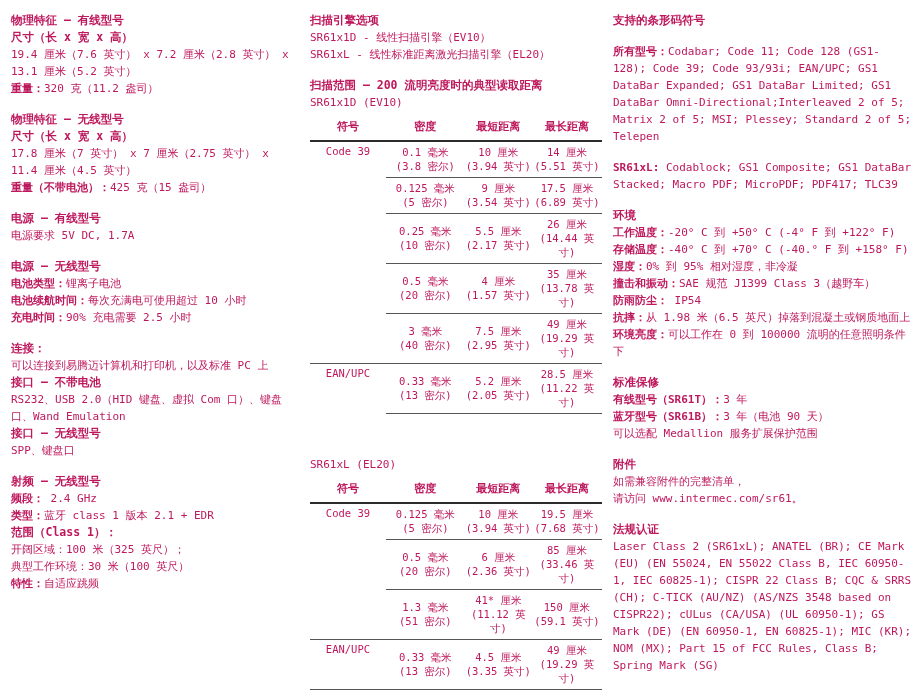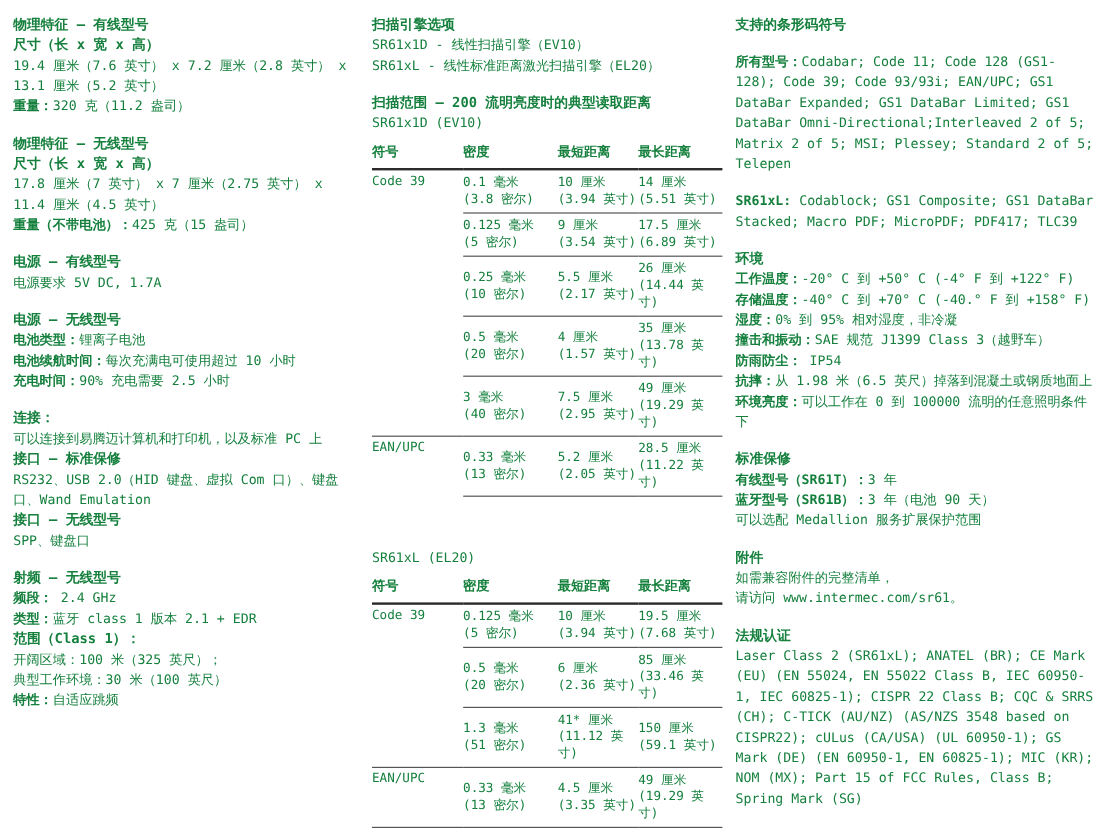--- a/index.html
+++ b/index.html
@@ -1,32 +1,32 @@
 <!DOCTYPE html>
 <html><head>
 <meta charset="utf-8">
 <style>
   html,body{margin:0;padding:0;background:#ffffff;}
   .page{
     position:relative;
     width:917px;height:690px;
     background:#ffffff;
-    color:#15803d;
+    color:#be185d;
     font-family:"DejaVu Sans Mono","Liberation Mono",monospace;
     overflow:hidden;
   }
   .col{position:absolute;top:12px;}
   .col-left{left:11px;width:288px;}
   .col-mid{left:310px;width:292px;}
   .col-right{left:613px;width:300px;}
   .line{font-size:11px;line-height:17px;}
   .line .b{font-weight:bold;}
   .h{font-weight:bold;font-size:11.5px;}
   .gap{height:14px;}
-  table.scan{border-collapse:collapse;width:100%;margin-top:5px;text-align:left;table-layout:fixed;}
+  table.scan{border-collapse:collapse;width:100%;margin-top:5px;text-align:center;table-layout:fixed;}
   table.scan th{
     font-size:11px;font-weight:bold;line-height:14px;
     padding:4px 0 6px;border-bottom:2px solid #2b2b2b;
   }
   table.scan td{font-size:10.5px;line-height:14px;padding:3px 0 4px;}
   table.scan td.data{border-bottom:1px solid #555555;}
   table.scan td.sym{vertical-align:top;padding-top:2px;font-size:10.5px;}
   table.scan td.sym.rule{border-bottom:1px solid #555555;}
 </style>
 </head>
@@ -47,21 +47,21 @@
       <div class="line h"><span>电源 — 有线型号</span></div>
       <div class="line"><span>电源要求 5V DC, 1.7A</span></div>
       <div class="gap"></div>
       <div class="line h"><span>电源 — 无线型号</span></div>
       <div class="line"><span class="b">电池类型：</span><span>锂离子电池</span></div>
       <div class="line"><span class="b">电池续航时间：</span><span>每次充满电可使用超过 10 小时</span></div>
       <div class="line"><span class="b">充电时间：</span><span>90% 充电需要 2.5 小时</span></div>
       <div class="gap"></div>
       <div class="line h"><span>连接：</span></div>
       <div class="line"><span>可以连接到易腾迈计算机和打印机，以及标准 PC 上</span></div>
-      <div class="line h"><span>接口 — 标准保修</span></div>
+      <div class="line h"><span>接口 — 不带电池</span></div>
       <div class="line"><span>RS232、USB 2.0（HID 键盘、虚拟 Com 口）、键盘口、Wand Emulation</span></div>
       <div class="line h"><span>接口 — 无线型号</span></div>
       <div class="line"><span>SPP、键盘口</span></div>
       <div class="gap"></div>
       <div class="line h"><span>射频 — 无线型号</span></div>
       <div class="line"><span class="b">频段：</span><span> 2.4 GHz</span></div>
       <div class="line"><span class="b">类型：</span><span>蓝牙 class 1 版本 2.1 + EDR</span></div>
       <div class="line h"><span>范围（Class 1）：</span></div>
       <div class="line"><span>开阔区域：100 米（325 英尺）；</span></div>
       <div class="line"><span>典型工作环境：30 米（100 英尺）</span></div>

